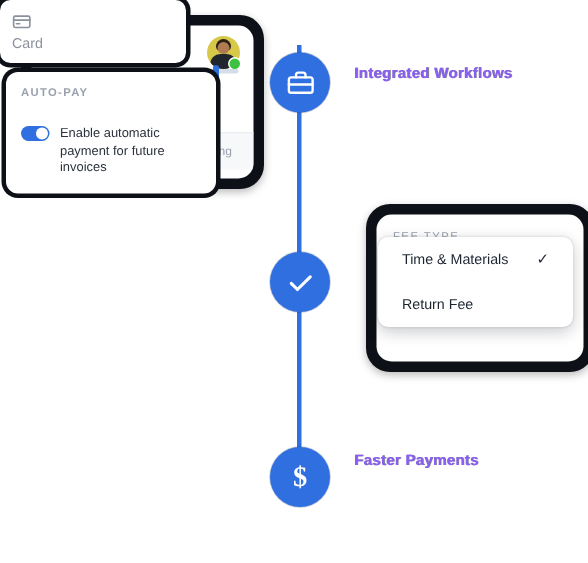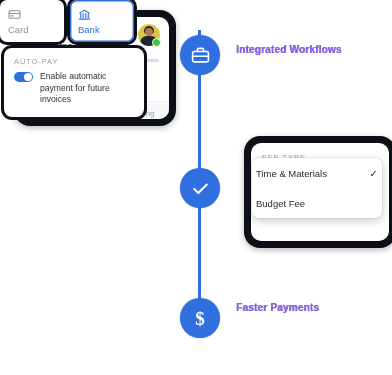--- a/index.html
+++ b/index.html
@@ -187,33 +187,33 @@
     background: #ffffff;
     border-radius: 7px;
     z-index: 5;
     box-shadow: 0 3px 10px rgba(12,20,35,.22), 0 0 0 1px rgba(20,30,50,.05);
     overflow: hidden;
   }
   .fee-opt {
     display: flex;
     align-items: center;
     justify-content: space-between;
-    padding: 0 4px;
+    padding: 0 16px;
     height: 30px;
     font-size: 9.5px;
     color: #1c2430;
   }
   .fee-check { color: #1c2430; font-size: 10px; }
 
   
   #pay-frame { left: 12px; top: 255px; width: 148px; height: 112px; background: transparent; padding: 0; box-shadow:none; }
   .pay-row {
     position: absolute;
     left: 0; top: 0;
-    width: 134px;
+    width: 124px;
     display: flex;
     gap: 6px;
     z-index: 3;
   }
   .pay-tile {
     flex: 1;
     background: #fff;
     border-radius: 7px;
     padding: 7px 8px 7px 8px;
     box-sizing: border-box;
@@ -234,21 +234,22 @@
     border-radius: 8px;
     box-shadow: 0 0 0 3px #0d1117;
     padding: 9px 10px 11px 10px;
     box-sizing: border-box;
     z-index: 2;
   }
   .autopay-label {
     font-size: 7.5px;
     letter-spacing: .9px;
     color: #9aa1ad;
-    margin-bottom: 5px;
+    margin-bottom: 17px;
+    font-weight: bold;
   }
   .autopay-row { display: flex; gap: 7px; align-items: flex-start; }
   .toggle {
     width: 19px; height: 10px;
     border-radius: 6px;
     background: #2f6fe0;
     position: relative;
     flex: none;
     margin-top: 1px;
   }
@@ -294,21 +295,20 @@
   <div class="node node-3">
     <span class="dollar">$</span>
   </div>
   <div class="caption cap-3">Faster Payments</div>
 
   <div class="frame" id="task-frame">
     <div class="frame-inner">
 
       <div class="task-top">
         <div class="task-title">Tax Return</div>
-        <div class="task-title">Anaparna Inc</div>
 
         <div class="avatar-wrap">
           <div class="avatar">
             <div class="hair"></div>
             <div class="face"></div>
             <div class="body"></div>
           </div>
           <div class="status-dot"></div>
         </div>
       </div>
@@ -346,49 +346,39 @@
       <div class="fee-label">FEE TYPE</div>
     </div>
   </div>
 
   <div id="fee-menu">
     <div class="fee-opt">
       <span>Time &amp; Materials</span>
       <span class="fee-check">✓</span>
     </div>
     <div class="fee-opt">
-      <span>Budget Fee</span>
+      <span>Return Fee</span>
       <span class="fee-check"></span>
     </div>
   </div>
 
   <div id="pay-frame">
 
     <div class="pay-row">
       <div class="pay-tile">
         <div class="ico">
           <svg width="13" height="13" viewBox="0 0 24 24" fill="none" stroke="#8a919d" stroke-width="2" stroke-linecap="round" stroke-linejoin="round">
             <rect x="2" y="5" width="20" height="14" rx="2"></rect>
             <path d="M2 10h20"></path>
             <path d="M5.5 14.5h4"></path>
           </svg>
         </div>
         <div class="lbl">Card</div>
       </div>
 
-      <div class="pay-tile selected">
-        <div class="ico">
-          <svg width="13" height="13" viewBox="0 0 24 24" fill="none" stroke="#2f6fe0" stroke-width="2" stroke-linecap="round" stroke-linejoin="round">
-            <path d="M3 9.5L12 4l9 5.5"></path>
-            <path d="M5 10v8M9.5 10v8M14.5 10v8M19 10v8"></path>
-            <path d="M2.5 20.5h19"></path>
-          </svg>
-        </div>
-        <div class="lbl">Bank</div>
-      </div>
     </div>
 
     <div id="autopay">
       <div class="autopay-label">AUTO-PAY</div>
       <div class="autopay-row">
         <div class="toggle">
           <div class="knob"></div>
         </div>
         <div class="autopay-text">Enable automatic payment for future invoices</div>
       </div>

